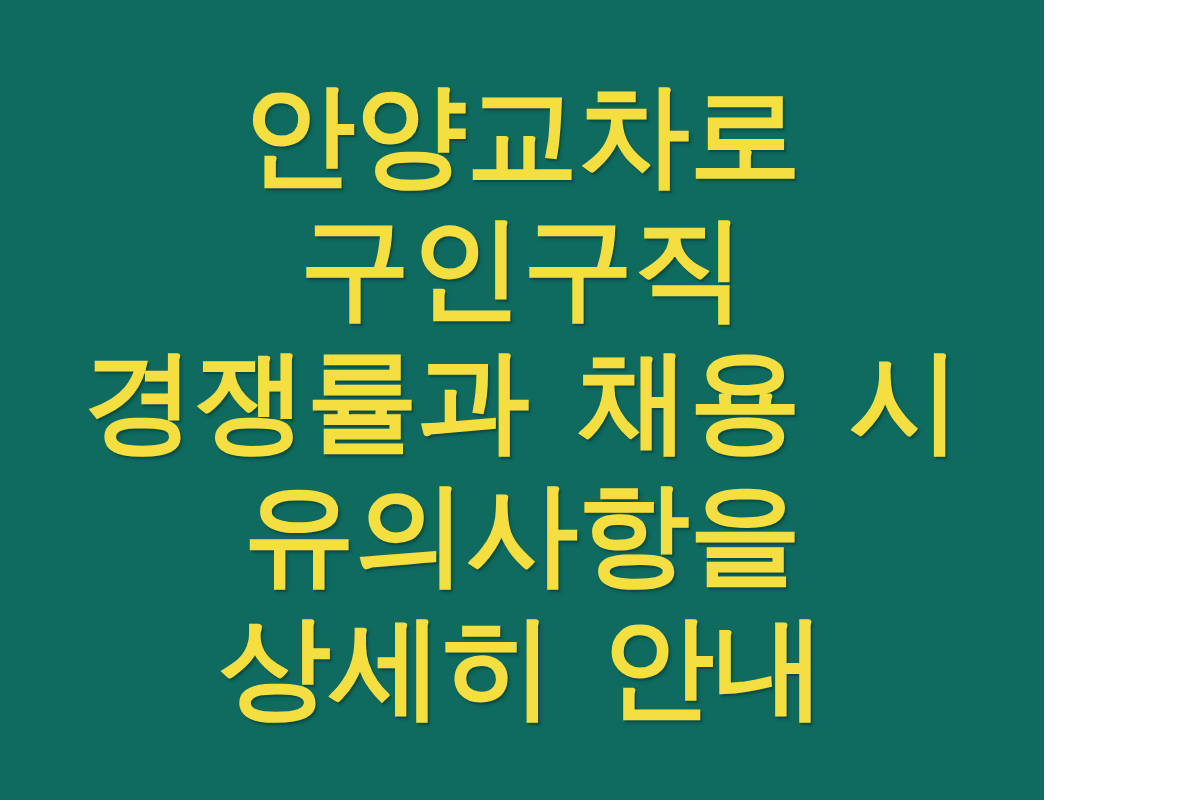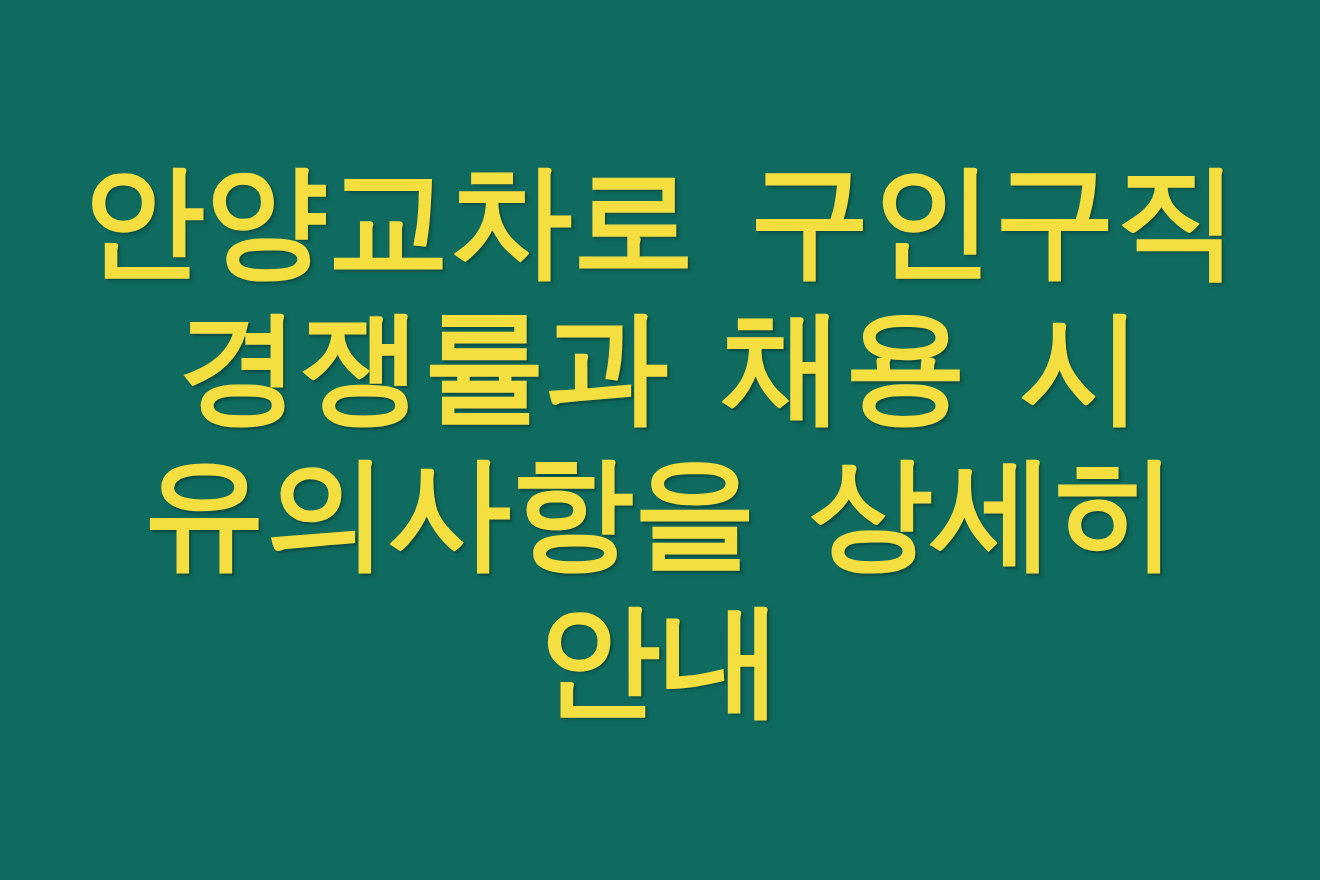--- a/index.html
+++ b/index.html
@@ -12,21 +12,21 @@
     width: 1200px;
     height: 800px;
     overflow: hidden;
     font-family: "Liberation Sans", "DejaVu Sans", sans-serif;
   }
 
   
   .banner-canvas {
     position: relative;
     box-sizing: border-box;
-    width: 1200px;
+    width: 1044px;
     height: 800px;
     background-color: #0F6B5F;
     display: flex;
     align-items: center;
     justify-content: center;
     overflow: hidden;
   }
 
   
   .headline-block {

